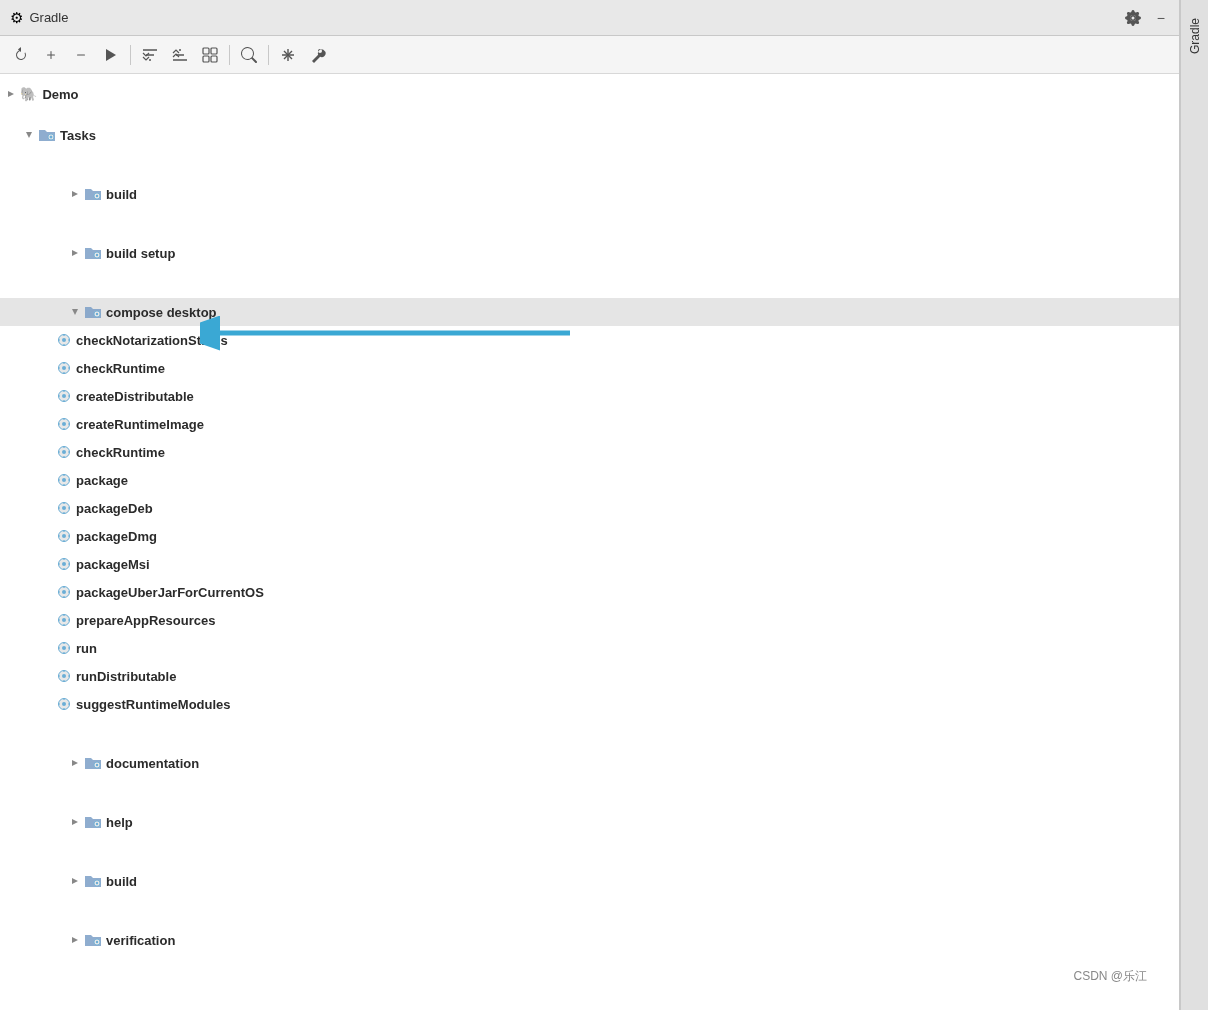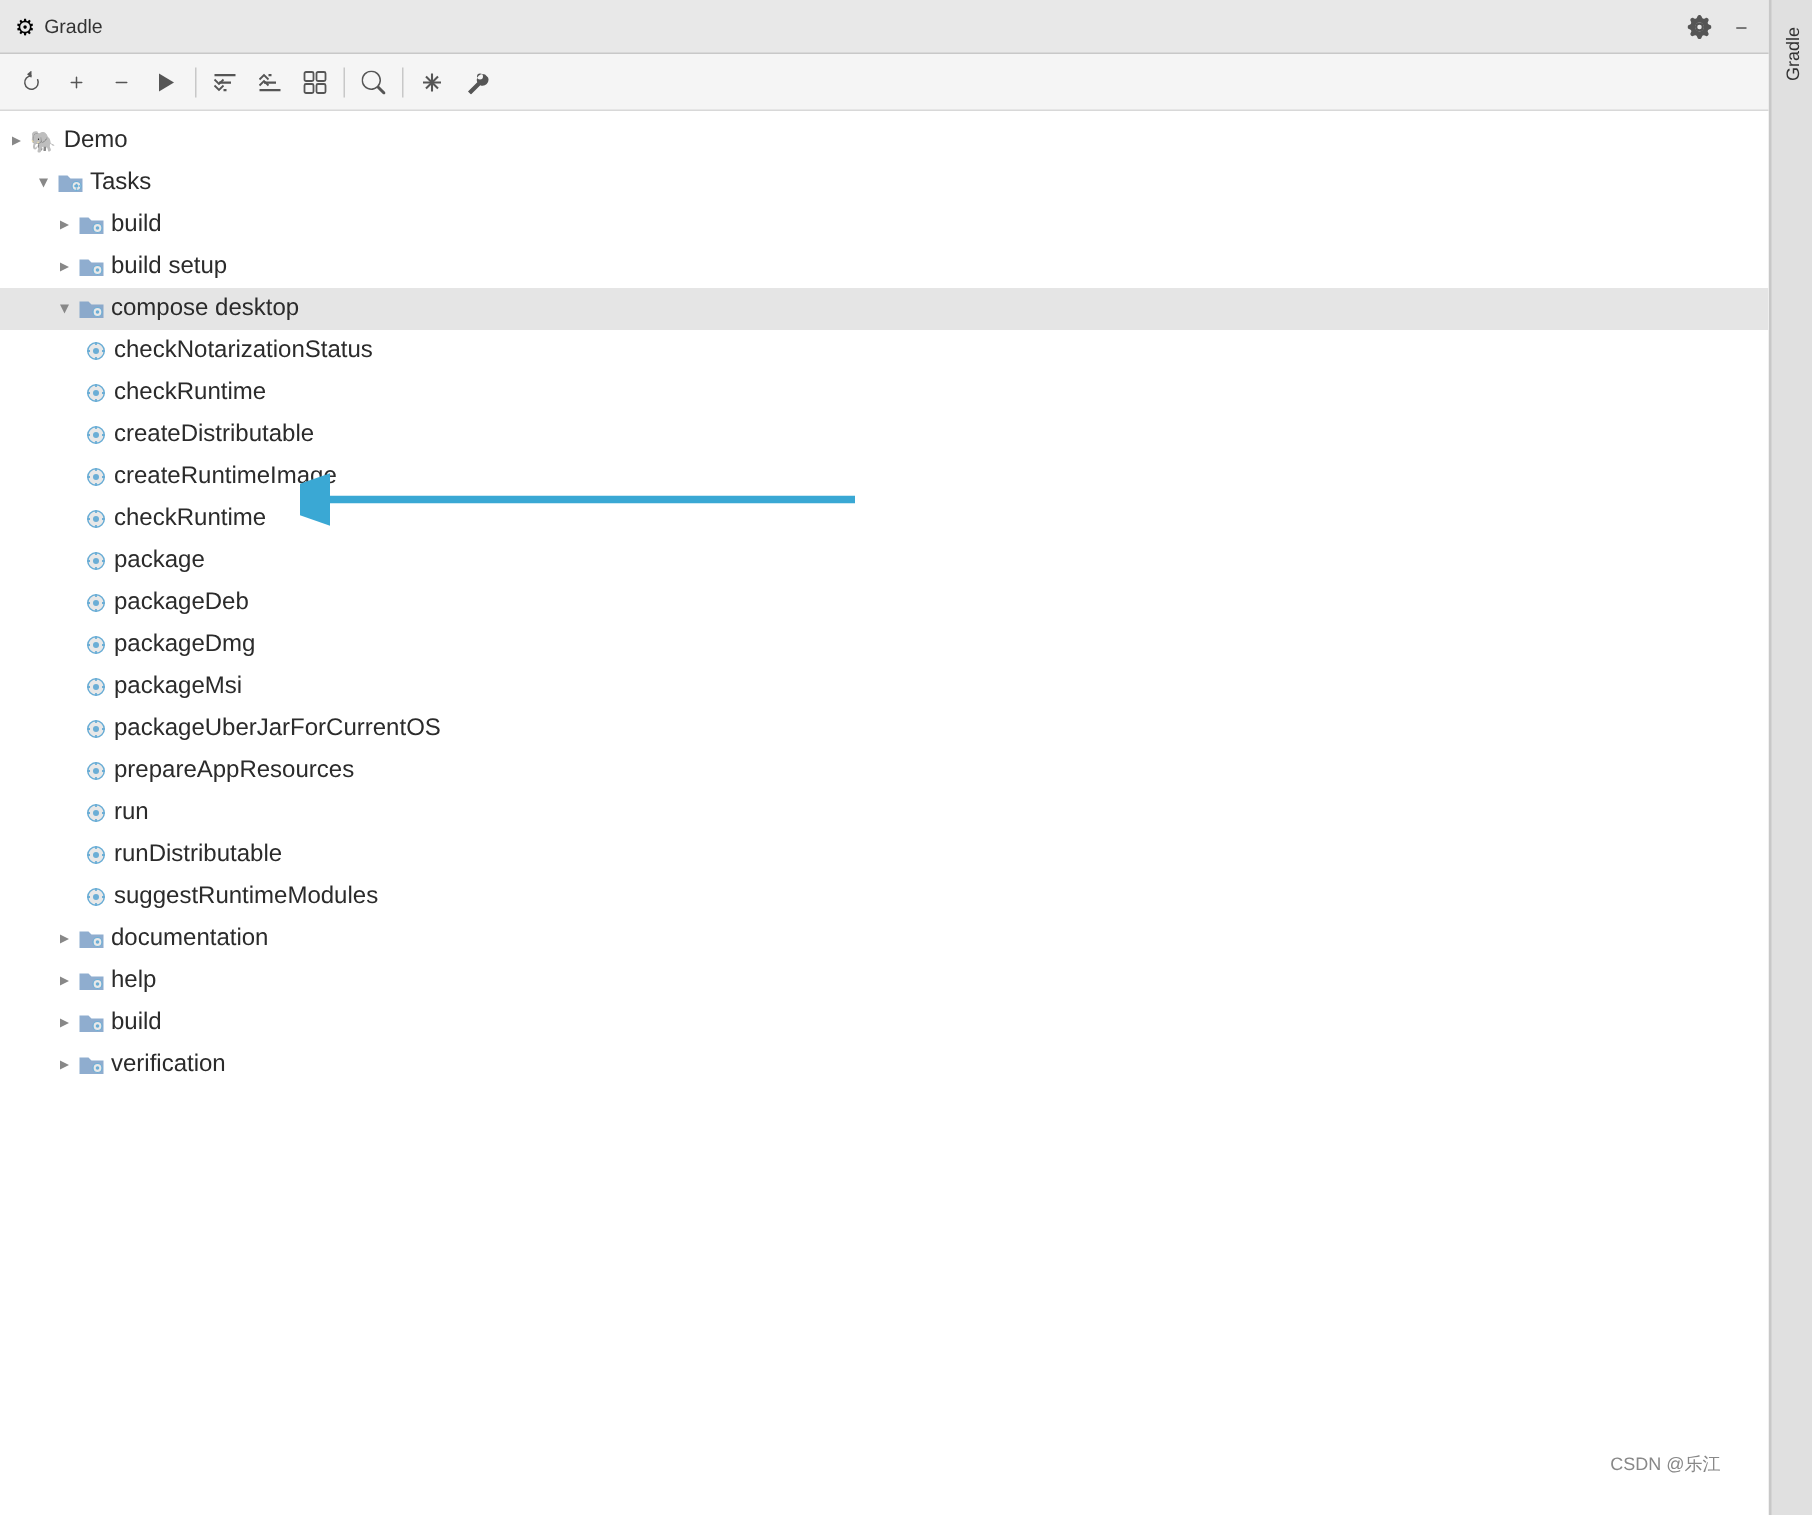--- a/index.html
+++ b/index.html
@@ -98,22 +98,22 @@
       align-items: center;
       height: 28px;
       padding: 0 4px;
       cursor: pointer;
       font-size: 13px;
       color: #2b2b2b;
       white-space: nowrap;
     }
 
     .indent-0 { padding-left: 4px; }
-    .indent-1 { padding-left: 22px; }
-    .indent-2 { padding-left: 36px; }
+    .indent-1 { padding-left: 22px; margin-top: 13px; }
+    .indent-2 { padding-left: 68px; margin-top: 31px; }
     .indent-3 { padding-left: 40px; }
 
     .chevron {
       width: 14px;
       height: 14px;
       display: inline-flex;
       align-items: center;
       justify-content: center;
       margin-right: 2px;
       color: #666;
@@ -145,22 +145,23 @@
       display: inline-flex;
       align-items: center;
       justify-content: center;
     }
     .gear-icon svg {
       width: 14px;
       height: 14px;
     }
 
     .item-label {
-      font-size: 16px;
+      font-size: 13px;
       color: #2b2b2b;
+      font-weight: bold;
     }
 
     
     .arrow-container {
       position: absolute;
       top: 234px;
       left: 200px;
       pointer-events: none;
       z-index: 10;
     }

